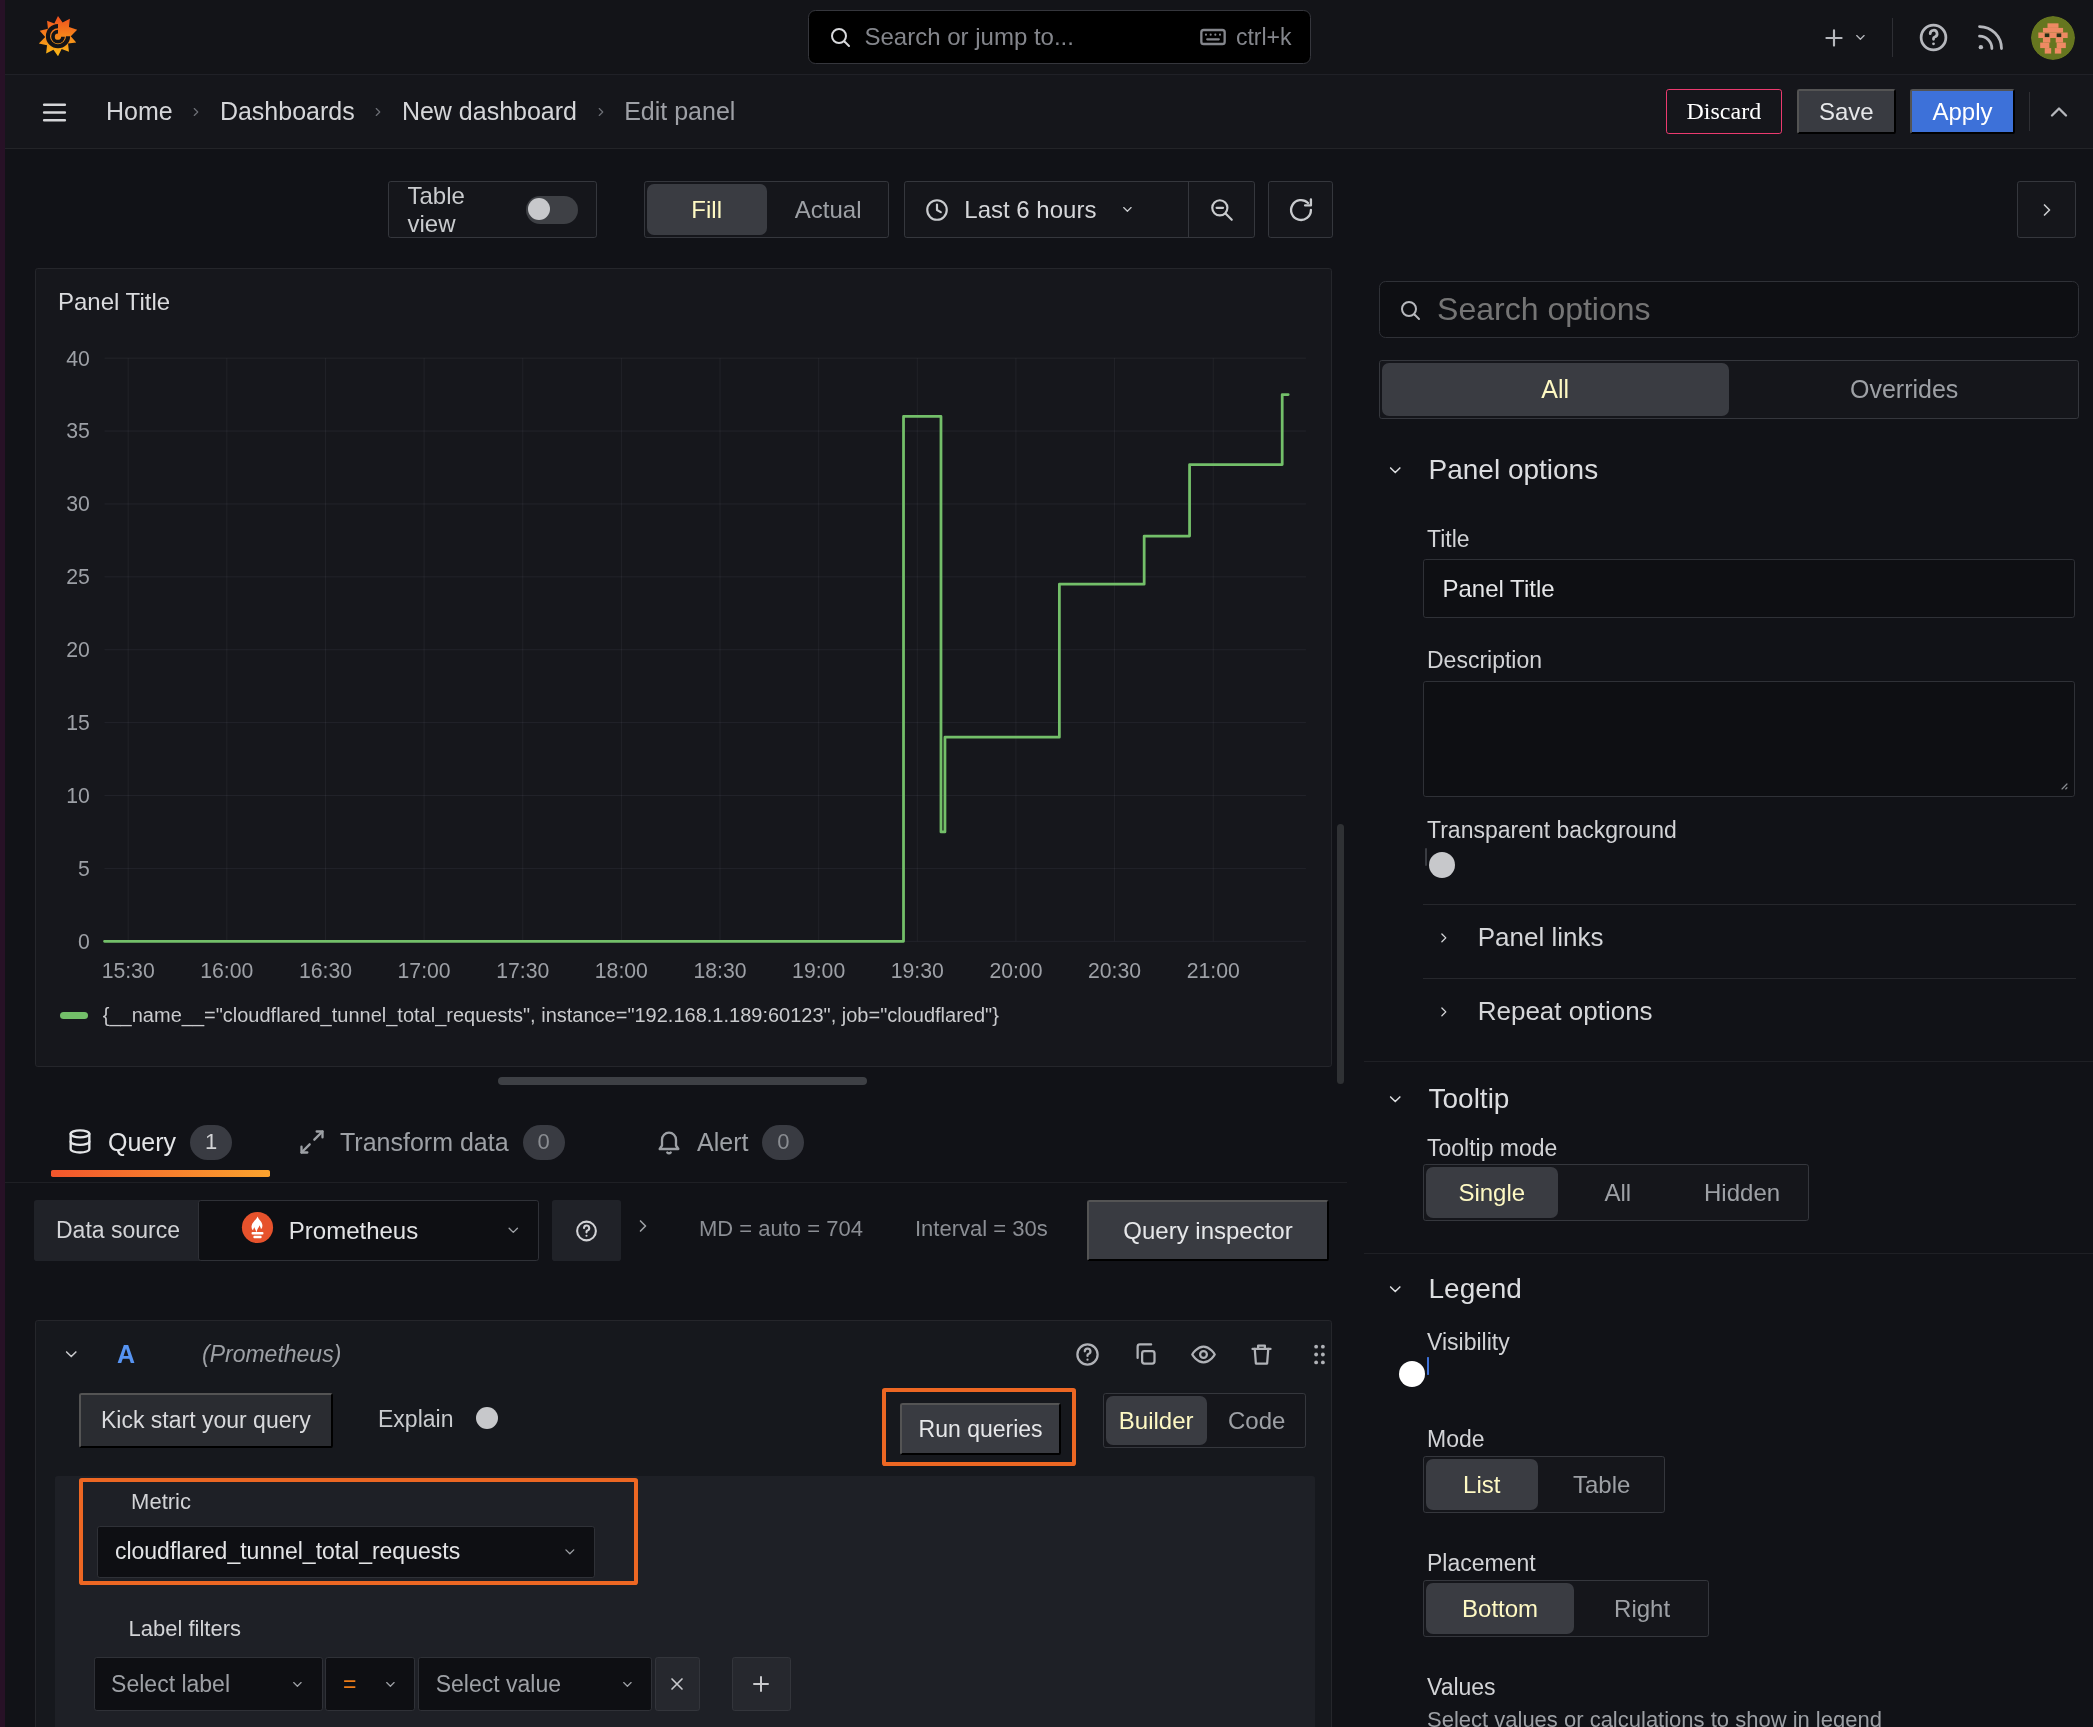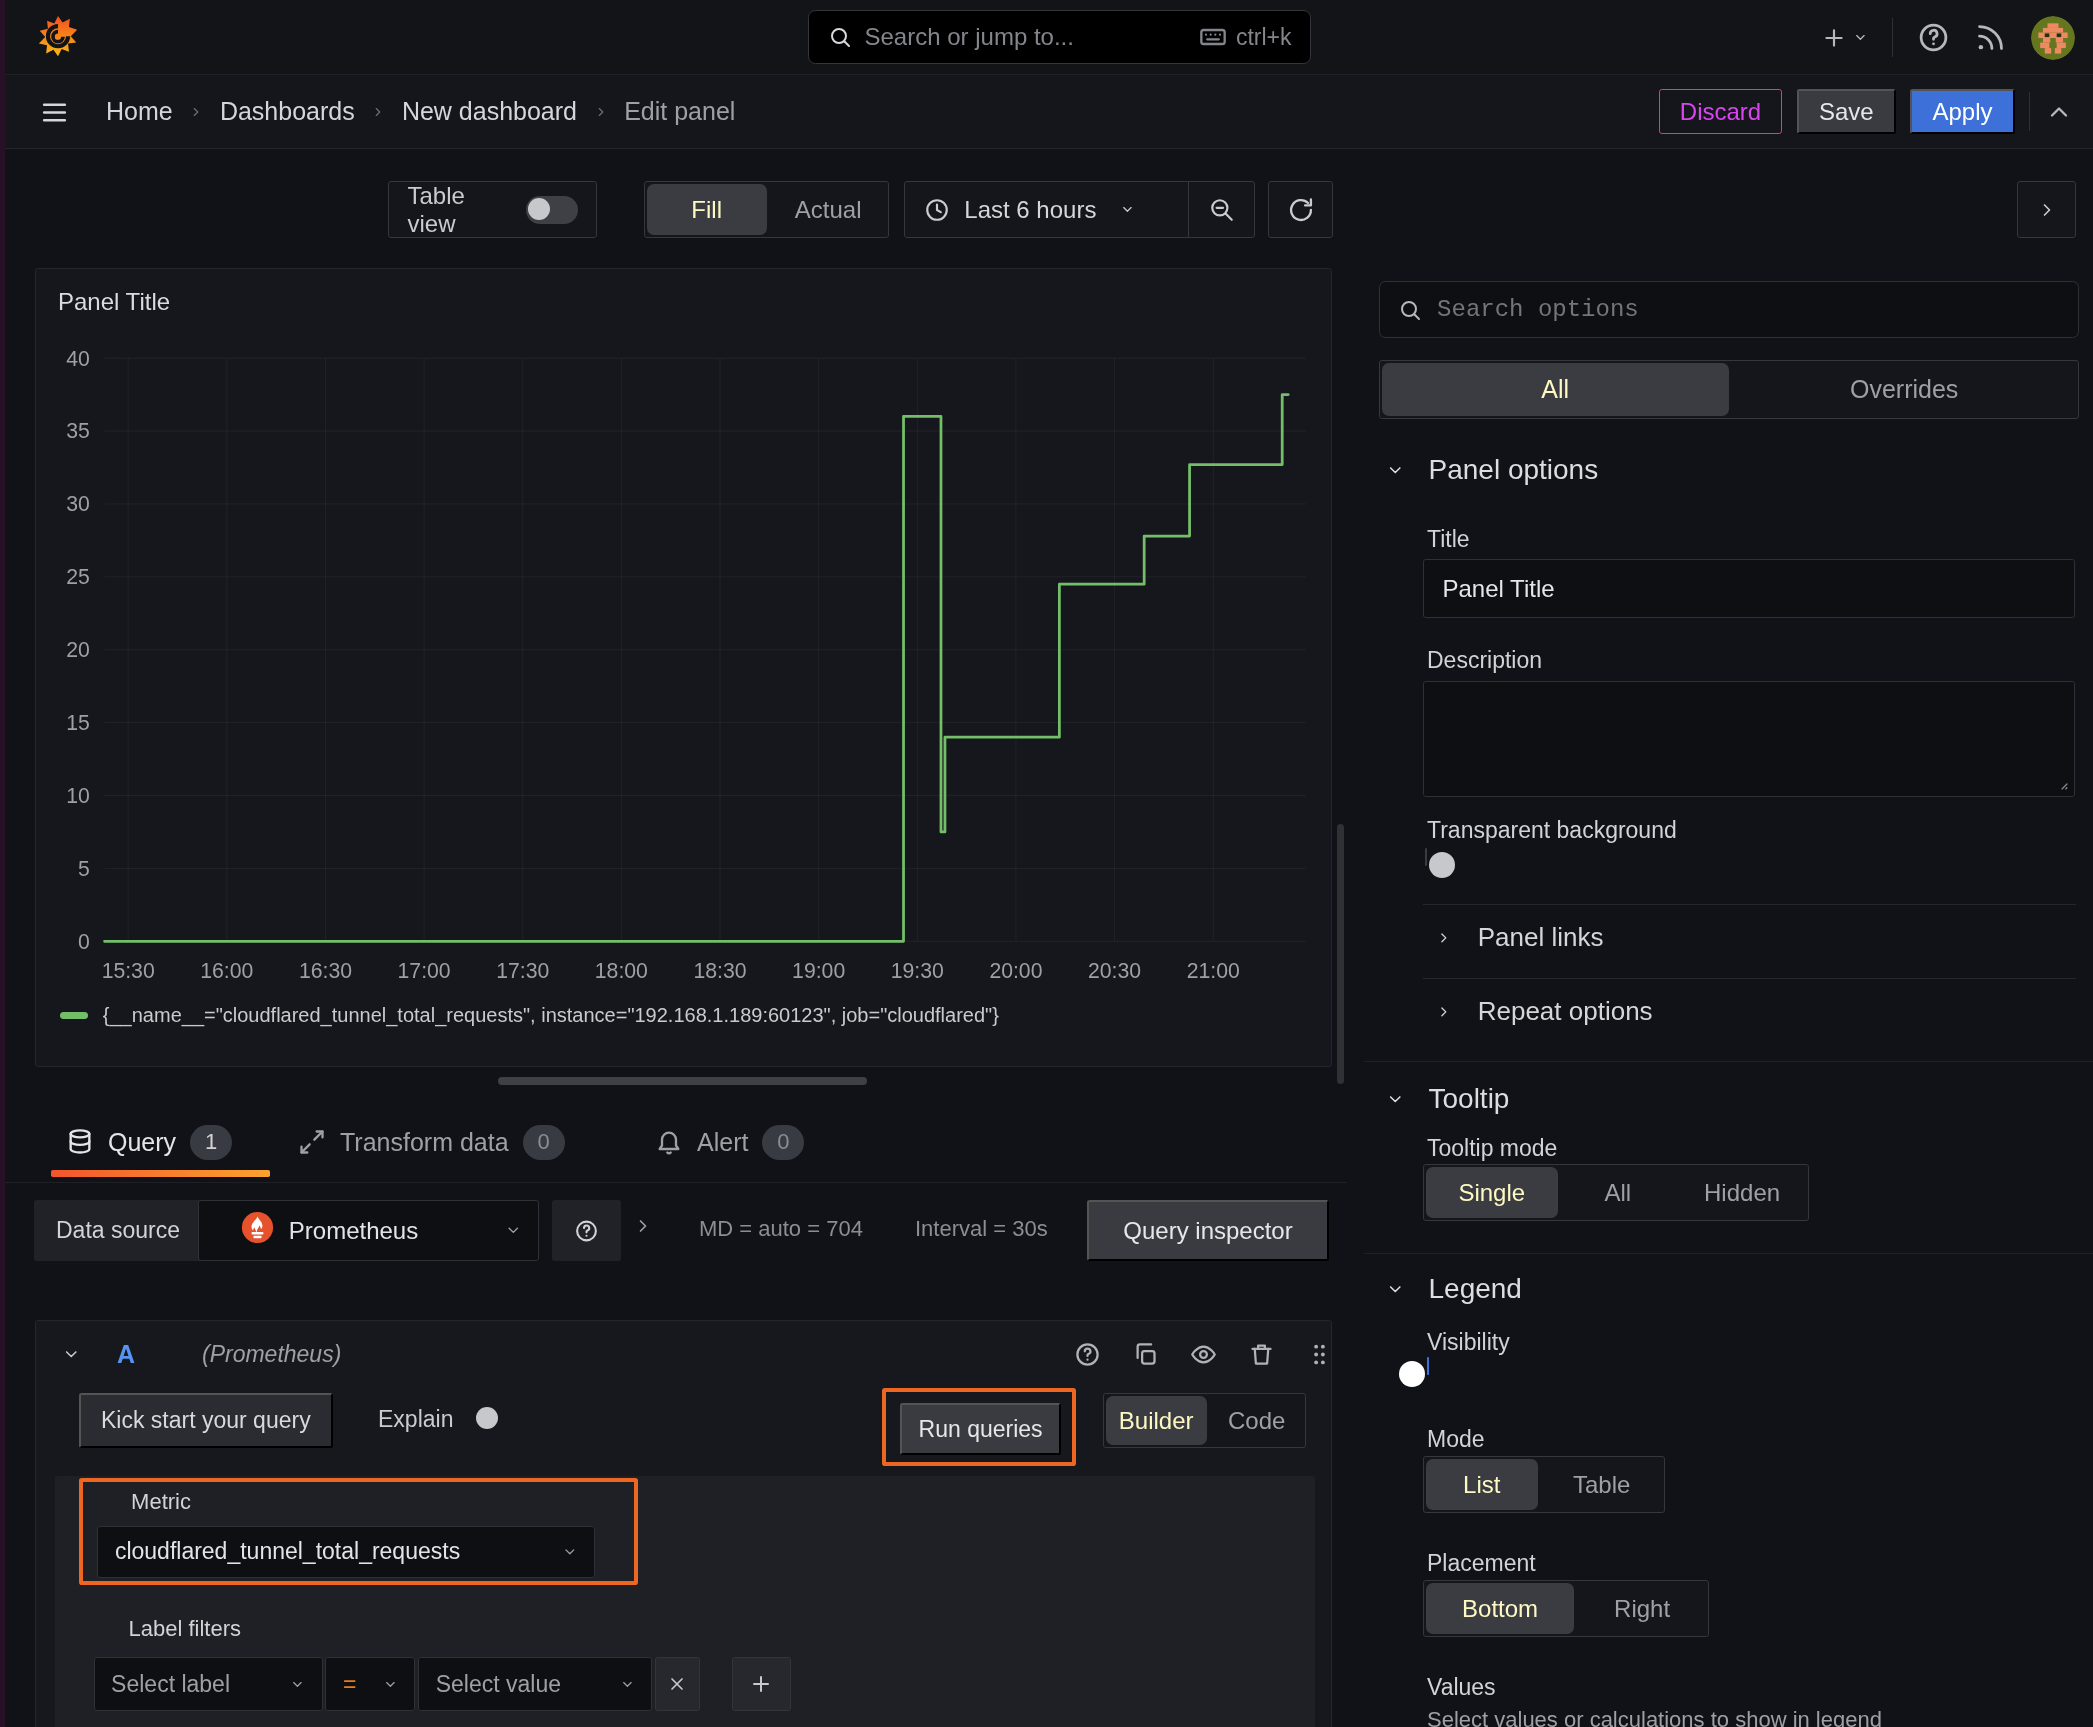--- a/index.html
+++ b/index.html
@@ -21,21 +21,21 @@
   .avatar { width:44px; height:44px; border-radius:50%; overflow:hidden; }
 
   
   .crumbbar { position:absolute; left:0; top:75px; width:2093px; height:74px; background:#15161b; border-bottom:0.9px solid #232428; display:flex; align-items:center; }
   .crumbs { display:flex; align-items:center; gap:16.6px; font-size:25px; margin-left:106px; }
   .crumb { color:#d5d6d9; cursor:pointer; }
   .crumb.current { color:#9ea0a6; }
   .crumb-sep { color:#6d6f76; }
   .actions { position:absolute; right:20px; display:flex; align-items:center; gap:14.8px; }
   .btn { display:inline-flex; align-items:center; justify-content:center; font-size:24px; height:45px; padding:0 20px; border-radius:2.8px; cursor:pointer; white-space:nowrap; }
-  .btn-outline-pink { border:0.9px solid #eb3a6f; color:#d946ef; background:transparent; }
+  .btn-outline-pink { border:0.9px solid #eb3a6f; color:#ffffff; background:transparent;font-family:Liberation Serif, serif; }
   .btn-secondary { background:#393b41; color:#e6e7e9; }
   .btn-primary { background:#3d71d9; color:#fff; }
 
   
   .ctrl { background:#15161b; border:0.9px solid #35373d; border-radius:2.8px; display:flex; align-items:center; color:#c9cbce; font-size:24px; }
   .toggle { width:52px; height:28px; border-radius:14.8px; background:#3e4045; position:relative; cursor:pointer; flex:0 0 auto; }
   .toggle .knob { position:absolute; top:2.8px; left:2.8px; width:22px; height:22px; border-radius:50%; background:#c7c8cb; }
   .toggle.on { background:#3d71d9; }
   .toggle.on .knob { left:auto; right:2.8px; background:#fff; }
   .toggle.big { width:61px; height:33px; background:#2c2e34; border:0.9px solid #3a3c42; }
@@ -495,21 +495,21 @@
     </div>
 
     
     <div class="abs" style="left:14.8px;top:132px;width:700px;height:57px;background:#0e0f13;border:0.9px solid #2f3137;border-radius:6.5px;display:flex;align-items:center;padding:0 18.5px;gap:14.8px;">
       <span style="color:#b6b8bd;">
           <svg class="ic" width="24" height="24" viewBox="0 0 24 24">
             <circle cx="11" cy="11" r="7"></circle>
             <line x1="16.5" y1="16.5" x2="21" y2="21"></line>
           </svg>
         </span>
-      <input type="text" style="flex: 1 1 0%; background: transparent; border: 0px; outline: none; color: #8b5cf6; font-size: 24px; font-family: Liberation Mono, monospace;" placeholder="Search options">
+      <input type="text" style="flex: 1 1 0%; background: transparent; border: 0px; outline: none; color: #8b5cf6; font-size: 32px; font-family: Liberation Sans, sans-serif;" placeholder="Search options">
     </div>
 
     
     <div class="seg abs" style="left:14.8px;top:211px;width:700px;height:59px;">
       <span class="opt active" style="flex:1;font-size:25px;">All</span>
       <span class="opt" style="flex:1;font-size:25px;">Overrides</span>
     </div>
 
     
     <div class="sec-head abs" style="left:22px;top:305px;">

